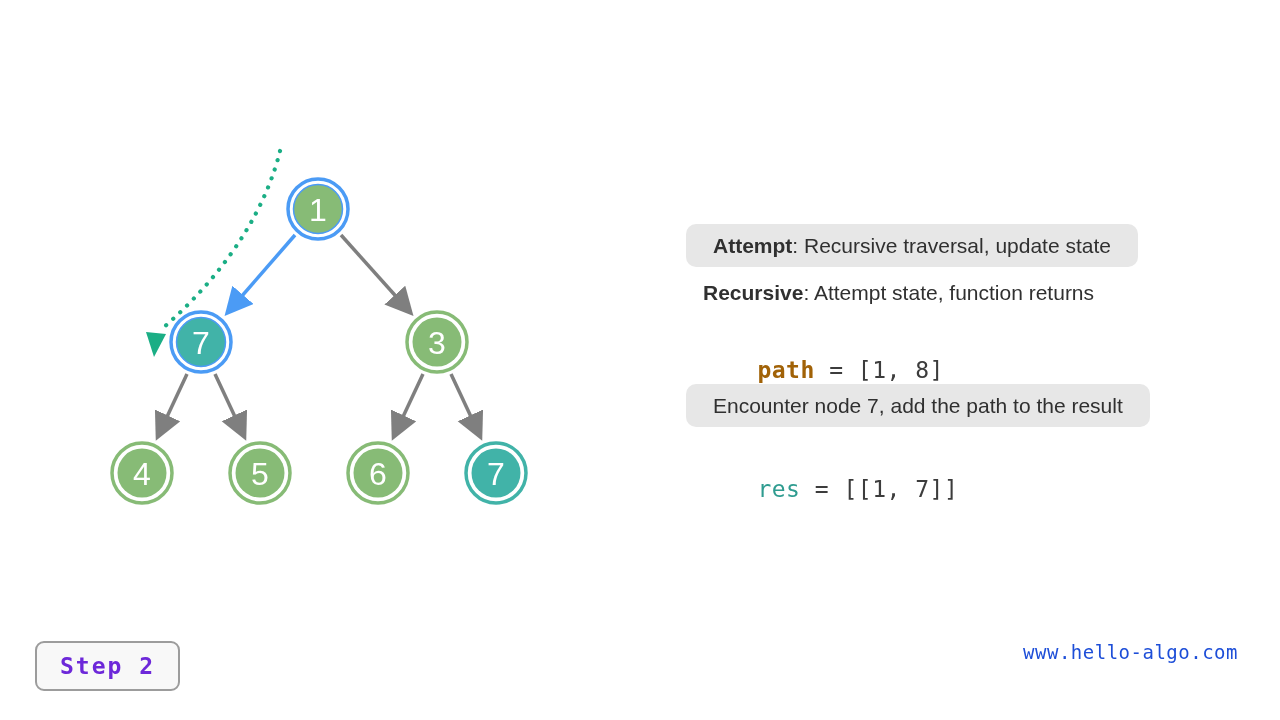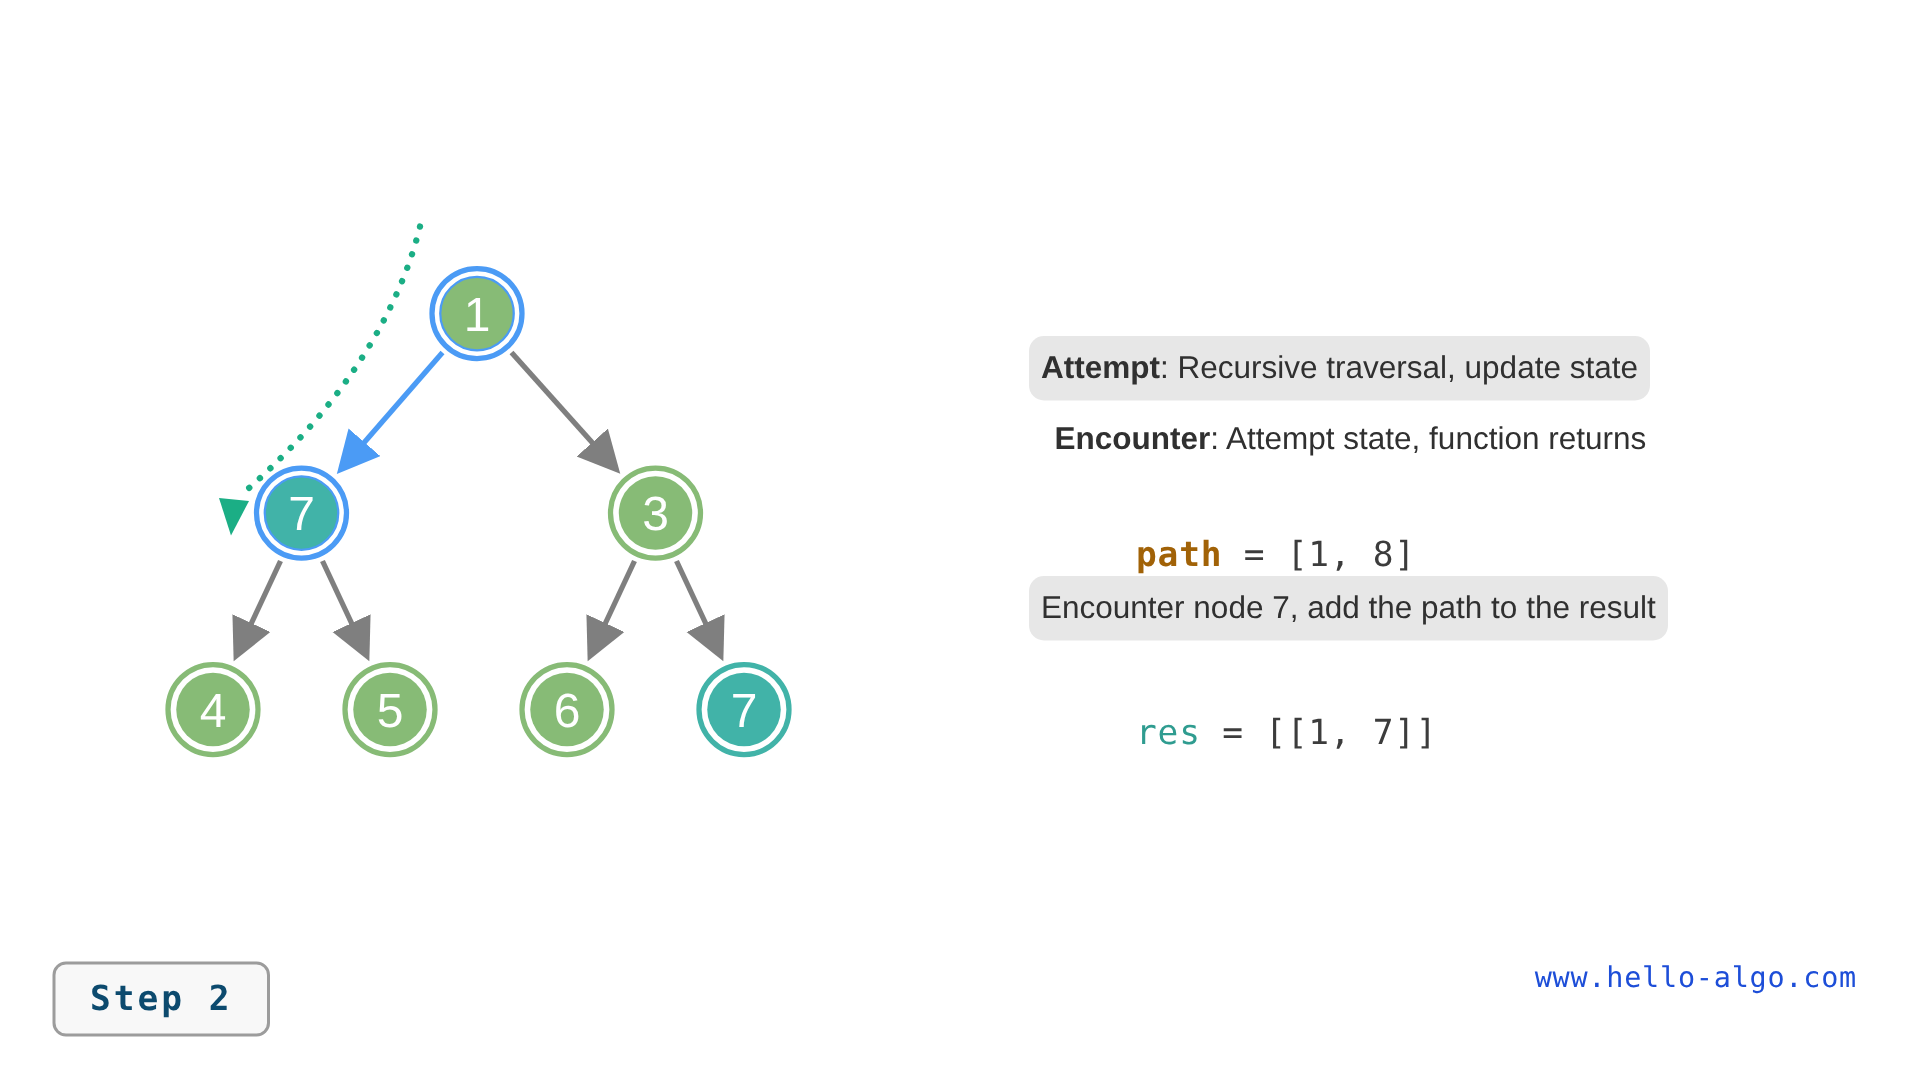--- a/index.html
+++ b/index.html
@@ -24,21 +24,21 @@
     font-weight: 500;
     fill: #ffffff;
     text-anchor: middle;
   }
   .callout {
     position: absolute;
     background: #e7e7e7;
     border-radius: 10px;
     height: 43px;
     line-height: 43px;
-    padding: 0 8px;
+    padding: 0 27px;
     font-size: 21px;
     color: #303030;
     white-space: nowrap;
   }
   .plain-line {
     position: absolute;
     font-size: 21px;
     color: #303030;
     white-space: nowrap;
   }
@@ -63,21 +63,21 @@
     background: #f8f8f8;
     border: 2px solid #9c9c9c;
     border-radius: 9px;
     display: flex;
     align-items: center;
     justify-content: center;
     font-family: "DejaVu Sans Mono", monospace;
     font-size: 23px;
     font-weight: bold;
     letter-spacing: 2px;
-    color: #0c4a6e;
+    color: #6d28d9;
   }
   .watermark {
     position: absolute;
     right: 42px;
     top: 641px;
     font-family: "DejaVu Sans Mono", monospace;
     font-size: 19px;
     color: #1d4ed8;
     letter-spacing: 0.5px;
   }
@@ -155,21 +155,21 @@
       <circle cx="436" cy="343" r="24.5" fill="#41b3a8"></circle>
       <text class="node-label" x="436" y="343" dy="0.36em">7</text>
     </g>
   </svg>
 
   <div class="callout" style="left:686px; top:224px;">
     <span class="bold-kw">Attempt</span><span>: Recursive traversal, update state</span>
   </div>
 
   <div class="plain-line" style="left:703px; top:281px;">
-    <span class="bold-kw">Encounter</span><span>: Attempt state, function returns</span>
+    <span class="bold-kw">Recursive</span><span>: Attempt state, function returns</span>
   </div>
 
   <div class="code-line" style="left:700px; top:331px;">
     <span class="kw-path">path</span><span> = </span><span>[1, 8]</span>
   </div>
 
   <div class="callout" style="left:686px; top:384px;">
     <span>Encounter node 7, add the path to the result</span>
   </div>
 

